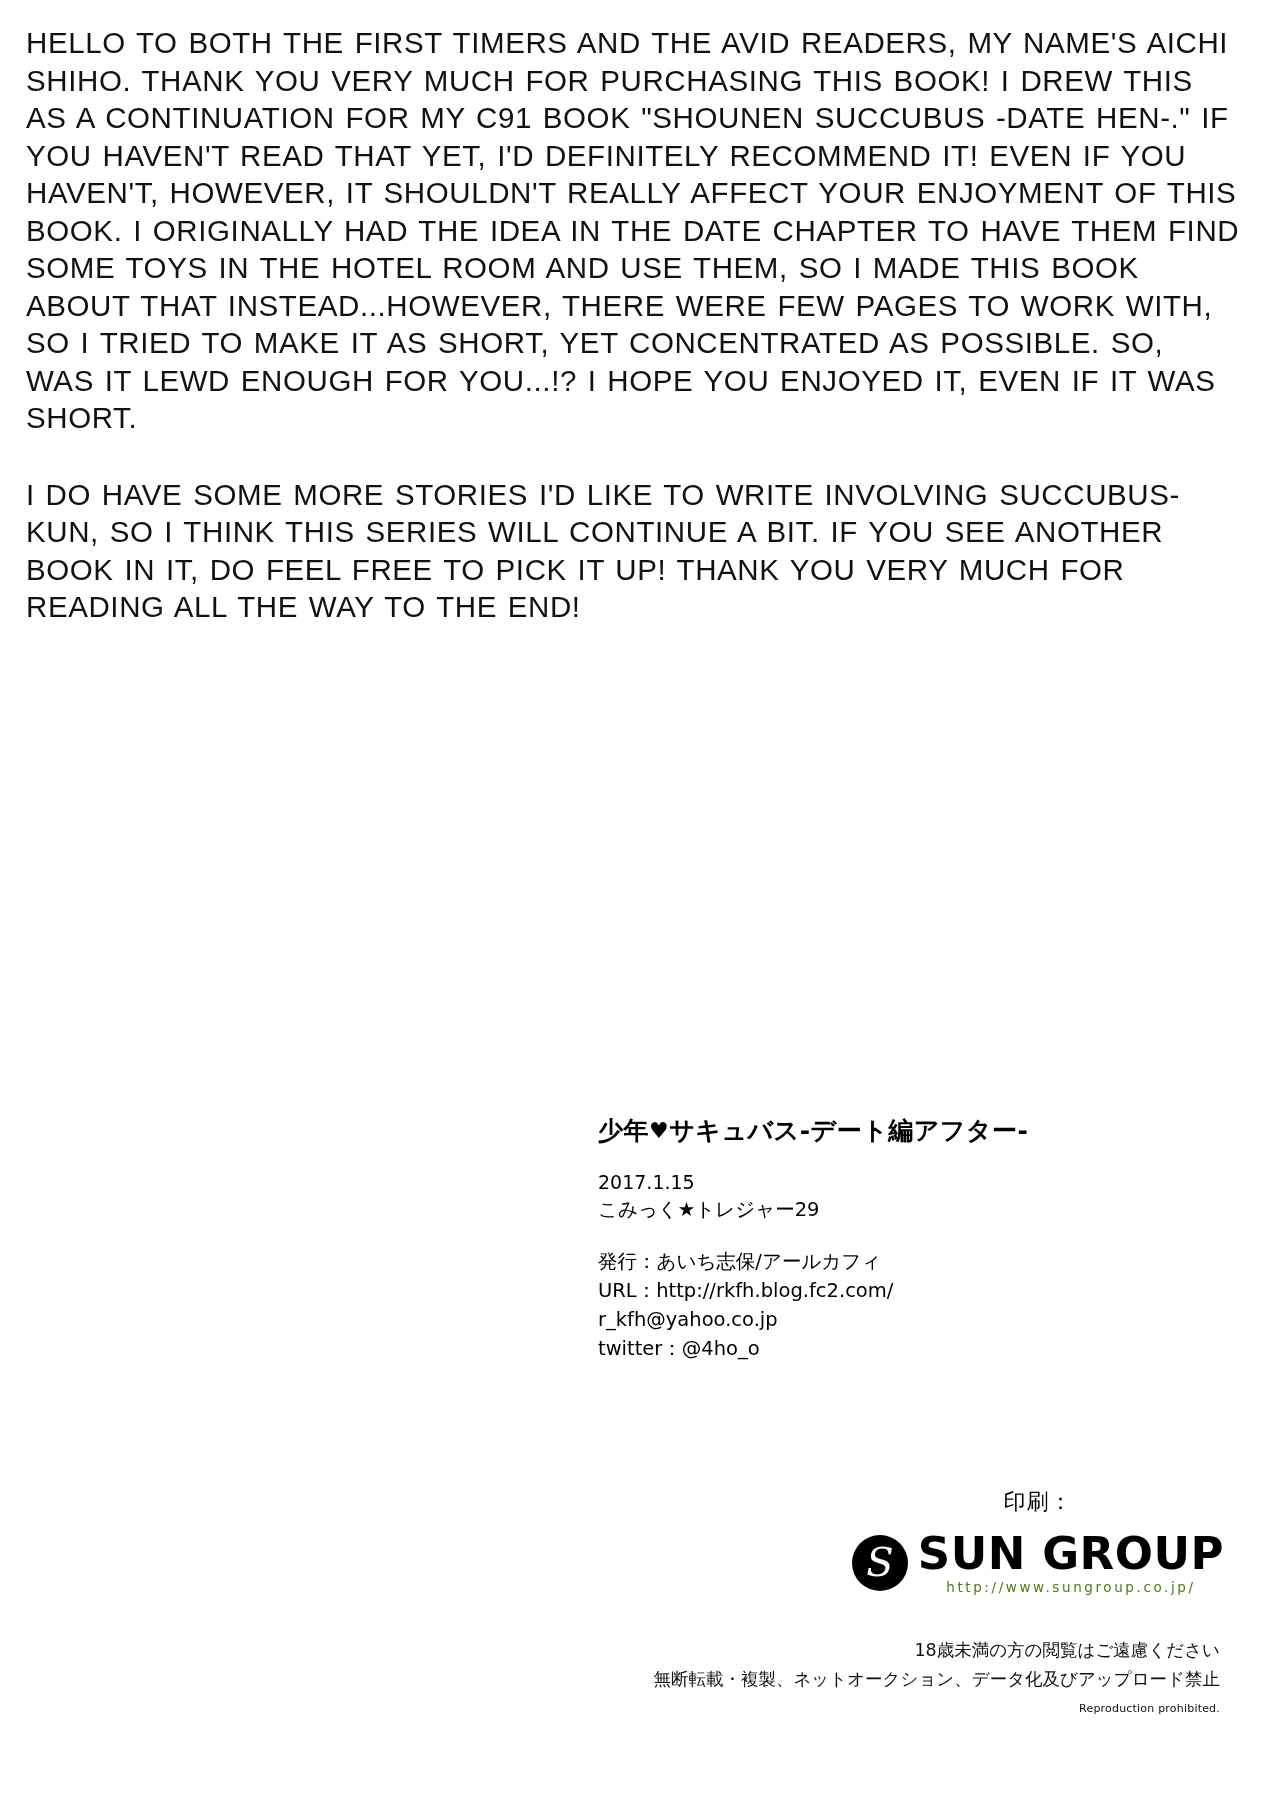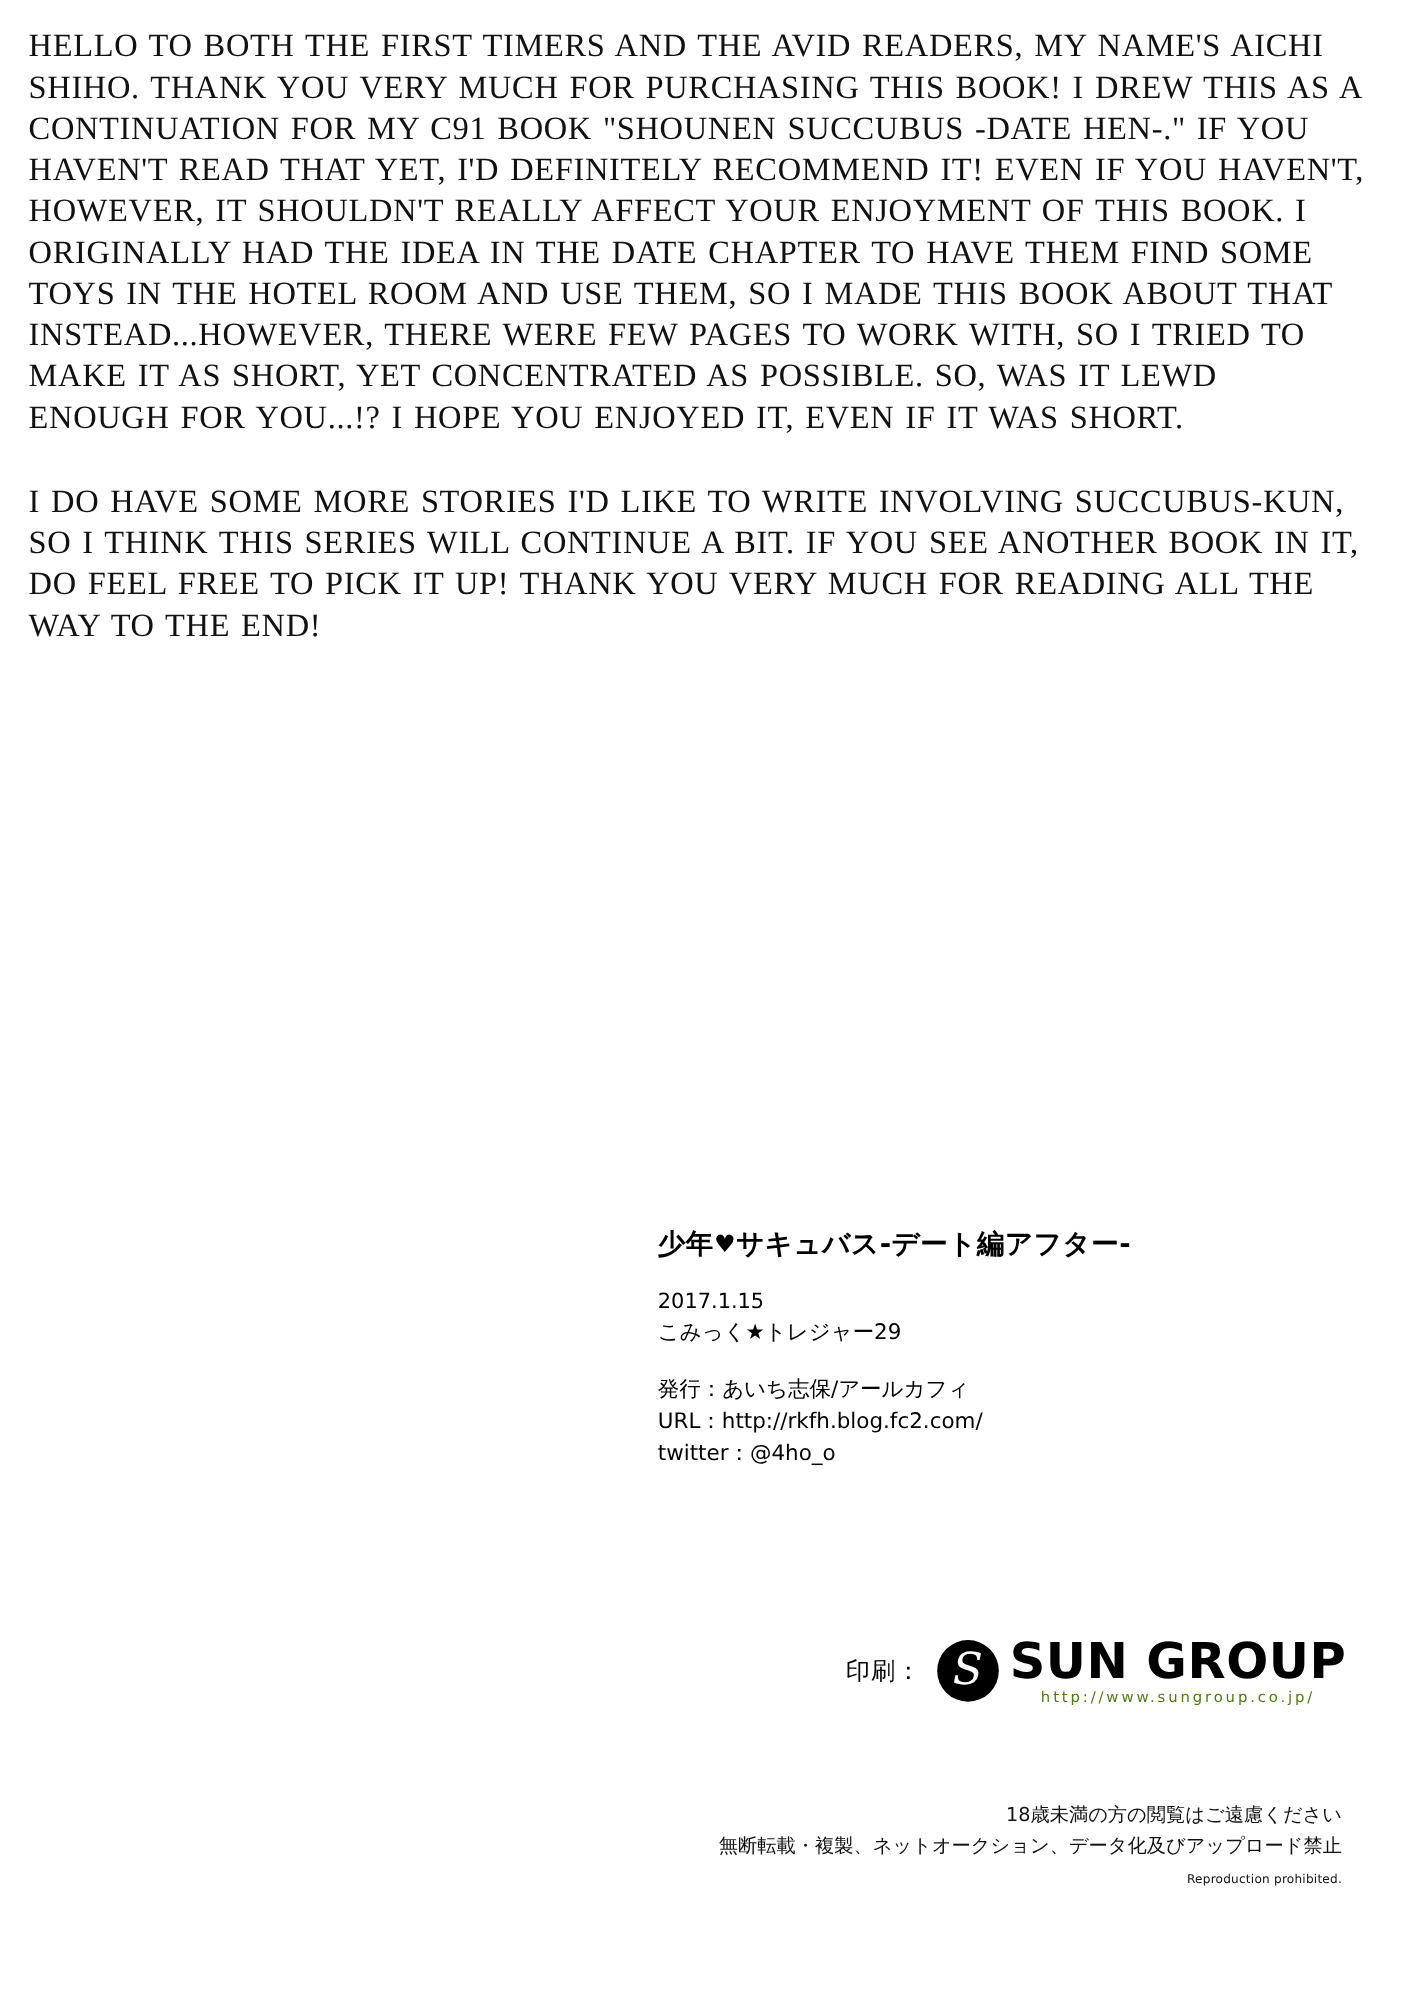--- a/index.html
+++ b/index.html
@@ -18,21 +18,21 @@
 
   
   .afterword {
     position: absolute;
     left: 26px;
     top: 24px;
     width: 1215px;
   }
   .afterword p {
     margin: 0;
-    font-family: Liberation Serif, serif;
+    font-family: Liberation Sans, sans-serif;
     font-size: 29.5px;
     line-height: 37.5px;
     letter-spacing: 0.6px;
     font-weight: 400;
     text-transform: uppercase;
     color: #111;
     word-spacing: 2px;
   }
   .afterword p.second {
     margin-top: 39px;
@@ -78,20 +78,21 @@
 
   
   .printer-row {
     position: absolute;
     right: 56px;
     top: 1487px;
     display: flex;
     align-items: center;
     justify-content: flex-end;
     gap: 14px;
+    flex-direction: column;
   }
   .printer-label {
     font-family: "DejaVu Sans", sans-serif;
     font-size: 22px;
     letter-spacing: 1px;
   }
   .logo-wrap {
     display: flex;
     align-items: center;
     gap: 10px;
@@ -165,20 +166,21 @@
   <div class="jp-title">
     <span>少年</span><span class="heart">♥</span><span>サキュバス-デート編アフター-</span>
   </div>
 
   <div class="dateline">2017.1.15</div>
   <div class="event">こみっく★トレジャー29</div>
 
   <div class="pub-block">
     <div>発行：あいち志保/アールカフィ</div>
     <div>URL：http://rkfh.blog.fc2.com/</div>
+    <div>r_kfh@yahoo.co.jp</div>
     <div>twitter：@4ho_o</div>
   </div>
 </div>
 
 <div class="printer-row">
   <span class="printer-label">印刷：</span>
   <span class="logo-wrap">
     <span class="logo-mark"></span>
     <span class="logo-text">
       <span class="logo-name">SUN GROUP</span>

